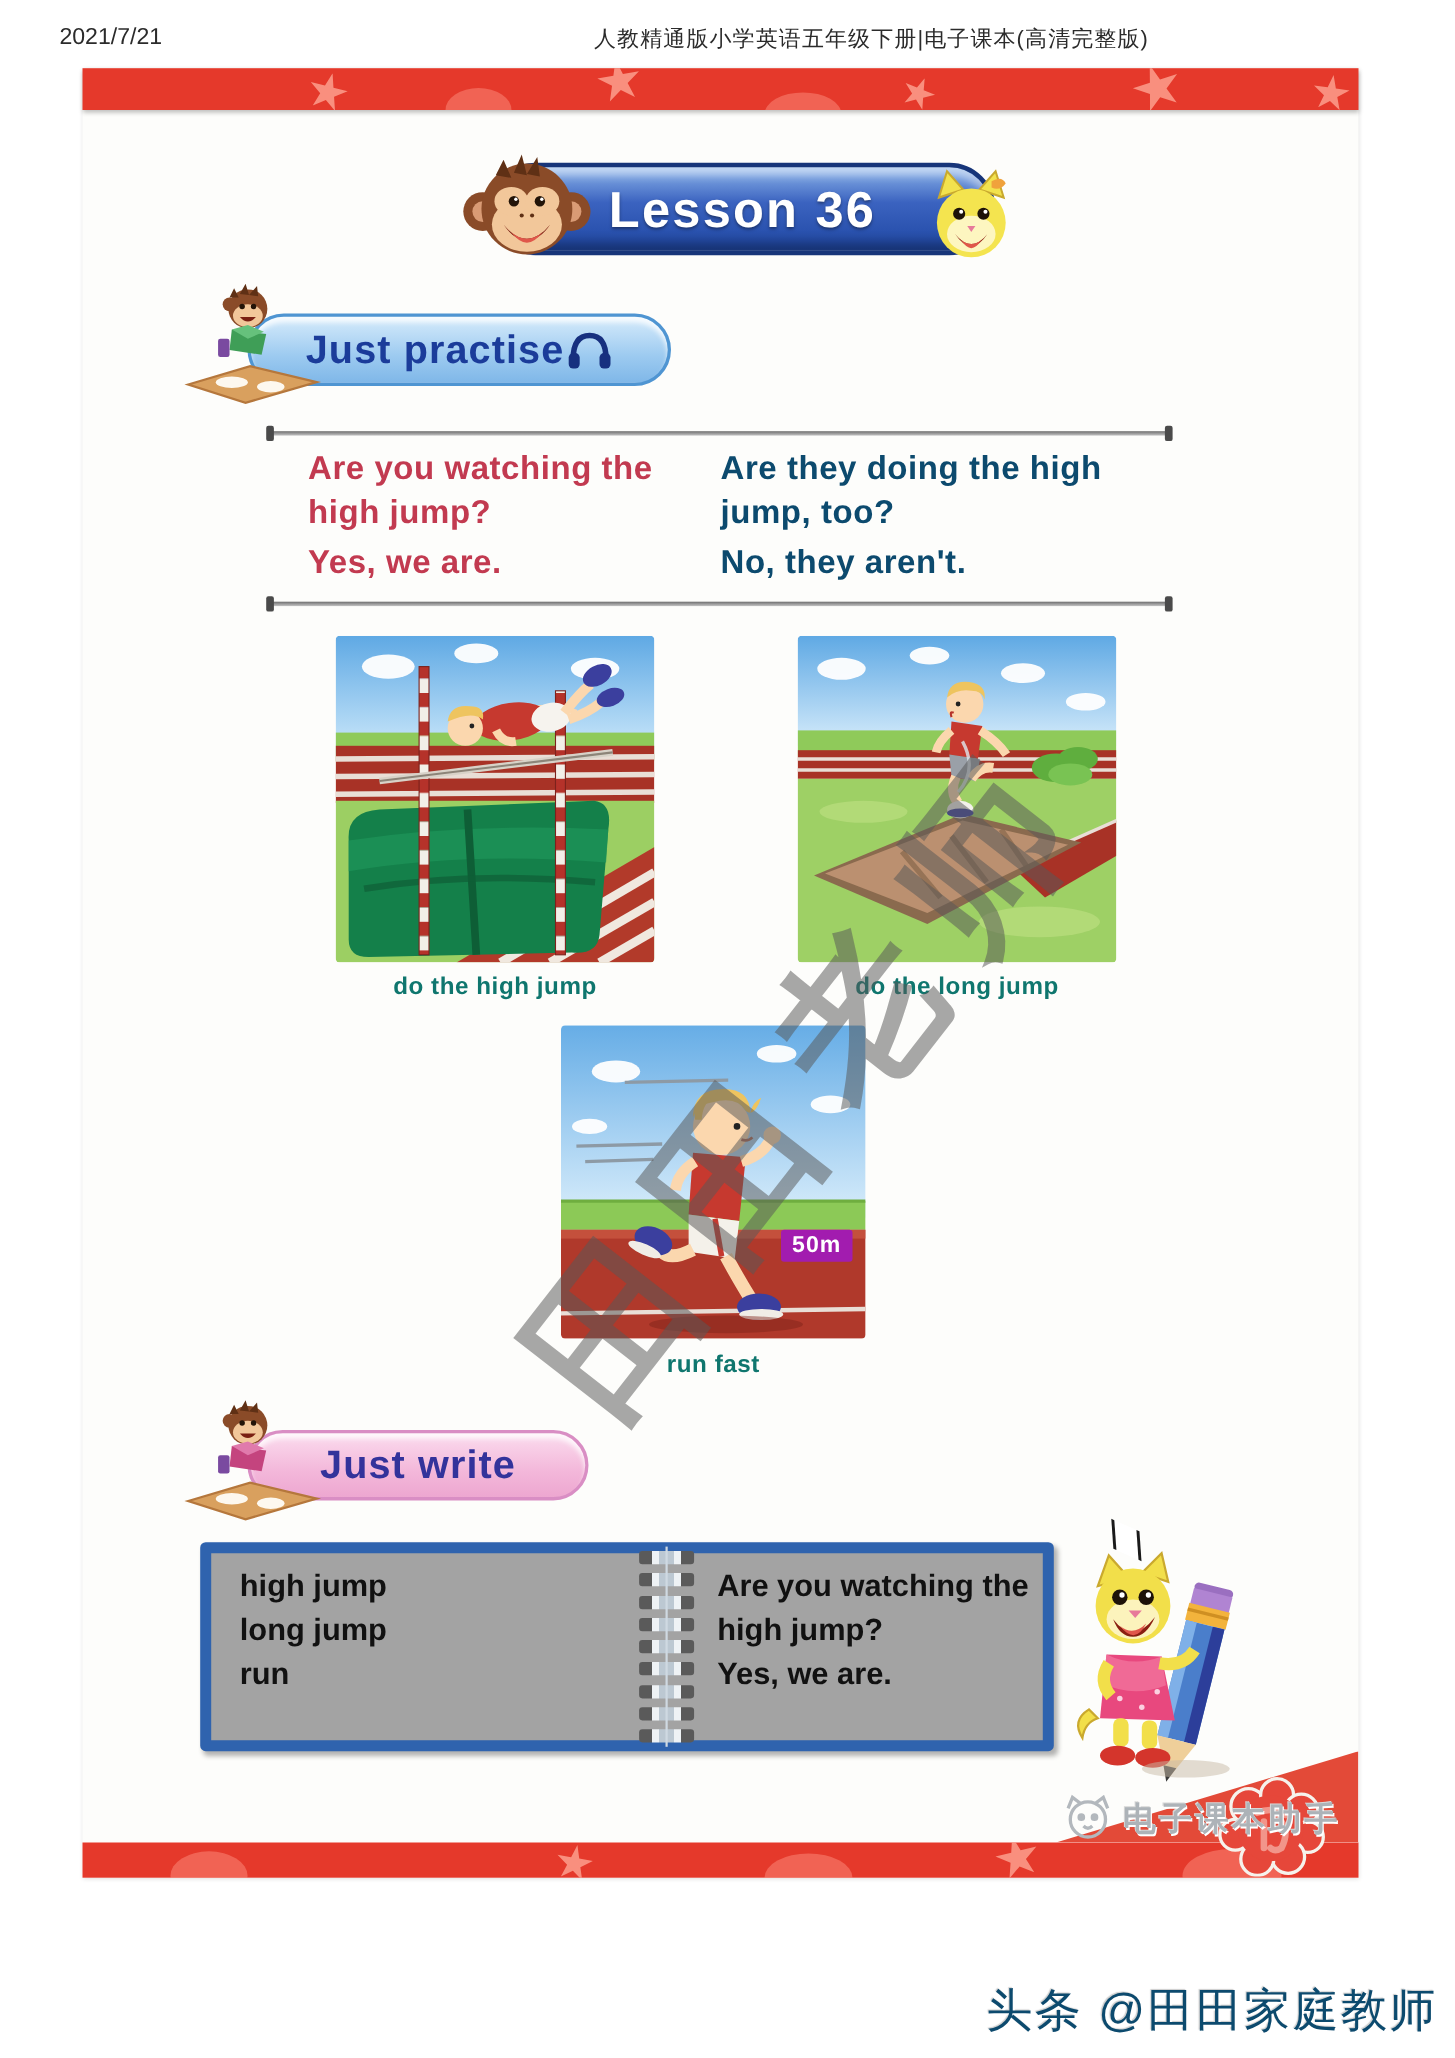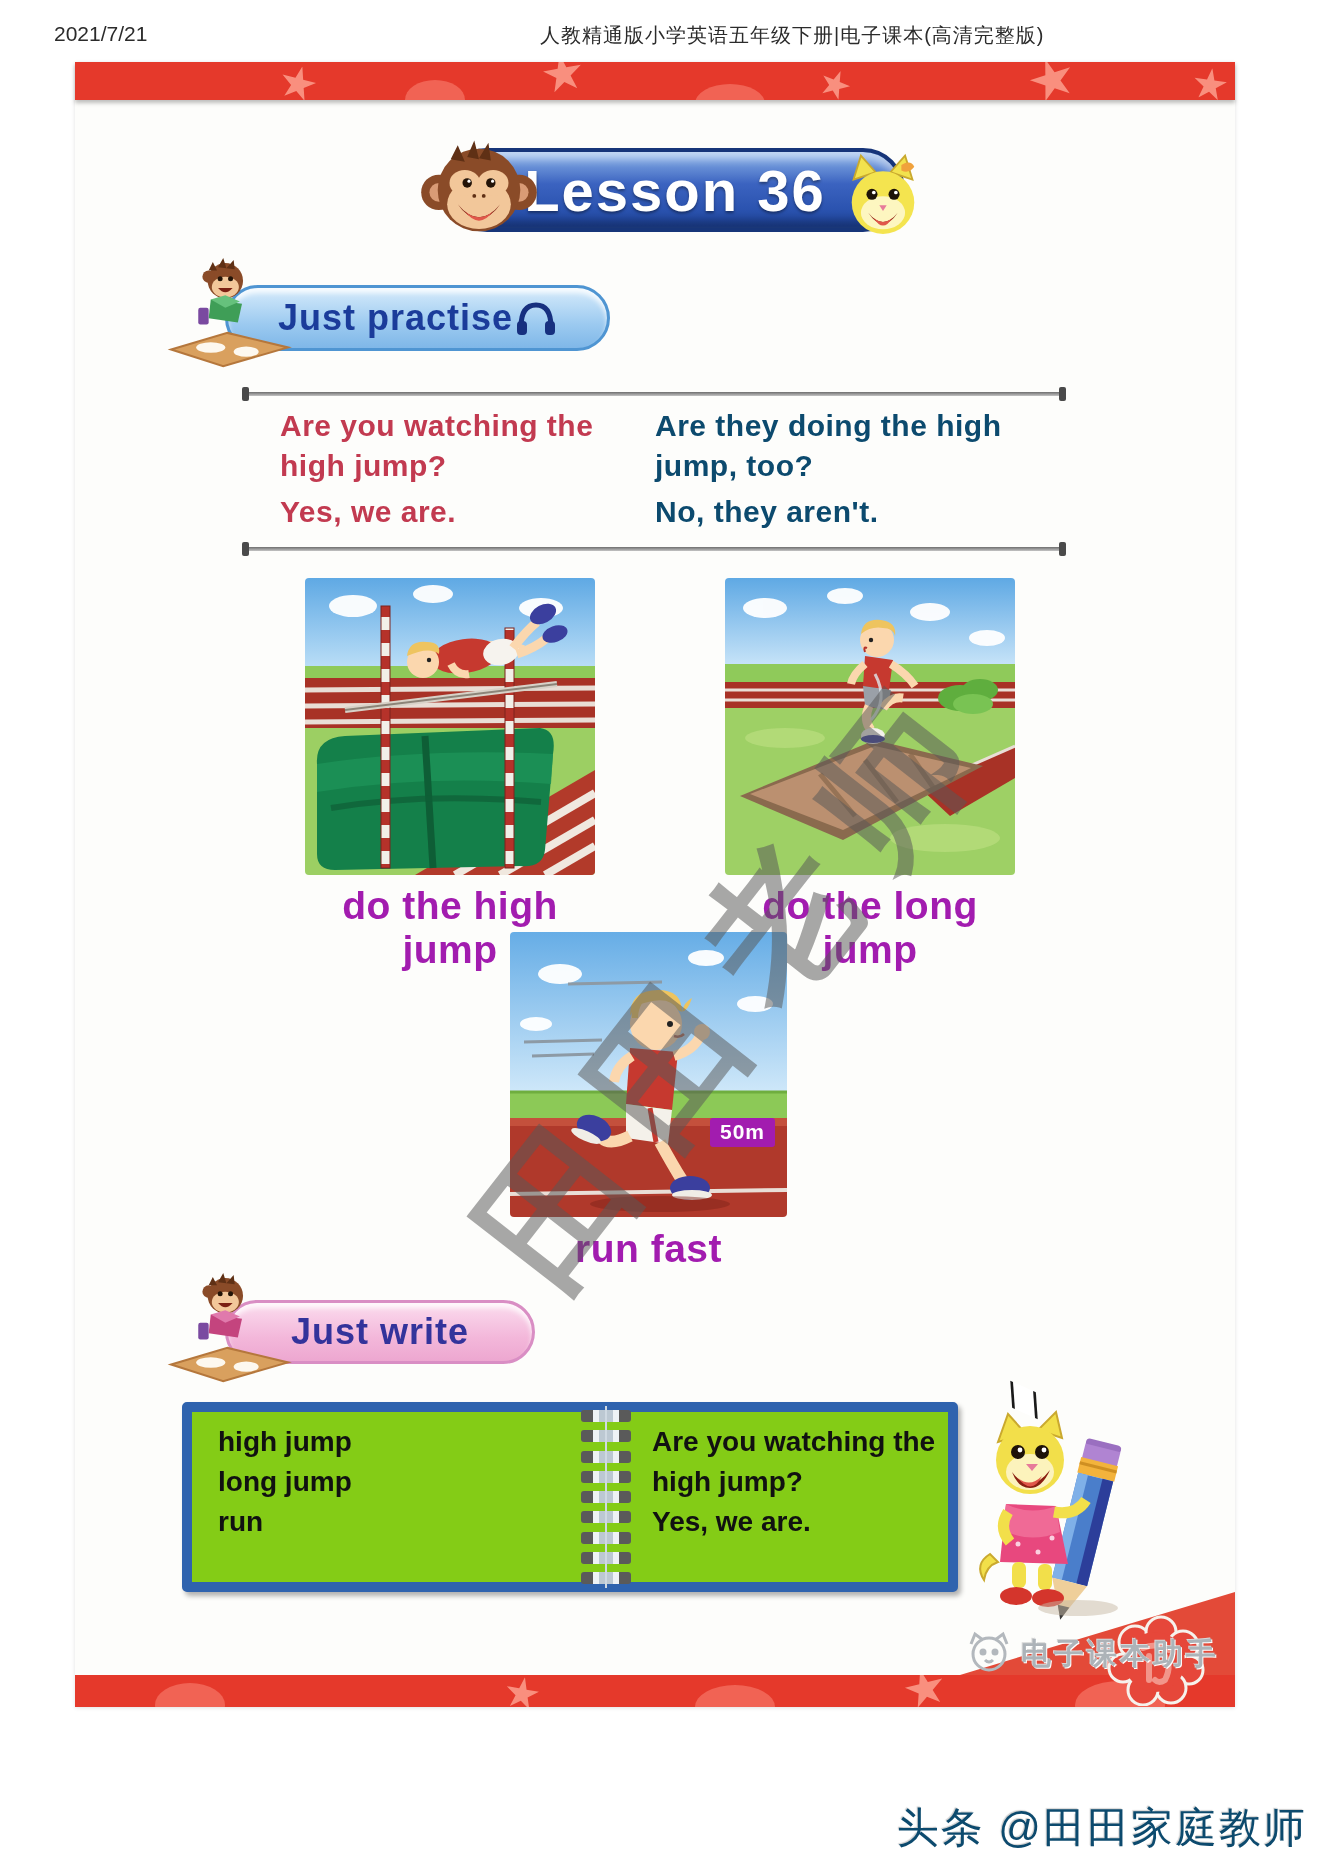--- a/index.html
+++ b/index.html
@@ -23,21 +23,21 @@
   .blob{position:absolute;border-radius:50%;background:rgba(255,150,135,.45);}
   .corner-wedge{left:885px;top:1530px;width:275px;height:83px;background:#e34a38;
     clip-path:polygon(100% 0,100% 100%,0 100%);}
 
   
   .pill-lesson{left:370px;top:86px;width:460px;height:84px;border-radius:46px;
     background:linear-gradient(180deg,#8db5ea 0%,#3b63c0 42%,#1f47a3 100%);
     border:4px solid #173579;box-sizing:border-box;
     box-shadow:inset 0 7px 8px rgba(255,255,255,.5), inset 0 -8px 10px rgba(0,0,0,.3);
     display:flex;align-items:center;justify-content:center;}
-  .pill-lesson span{color:#fff;font-size:58px;font-weight:bold;letter-spacing:2px;
+  .pill-lesson span{color:#fff;font-size:46px;font-weight:bold;letter-spacing:2px;
     text-shadow:0 2px 3px rgba(0,0,0,.4);}
 
   
   .pill-sec{border-radius:34px;box-sizing:border-box;display:flex;align-items:center;justify-content:center;gap:2px;}
   .pill-practise{left:150px;top:223px;width:385px;height:66px;
     background:linear-gradient(180deg,#d6ebfb 0%,#9ccaf0 60%,#7fb7e8 100%);
     border:3px solid #4f95d2;box-shadow:inset 0 5px 5px rgba(255,255,255,.8);}
   .pill-write{left:150px;top:1238px;width:310px;height:64px;
     background:linear-gradient(180deg,#fbdcee 0%,#f3b7da 60%,#eda7d0 100%);
     border:3px solid #d98ec4;box-shadow:inset 0 5px 5px rgba(255,255,255,.8);}
@@ -49,32 +49,32 @@
   .rod::before,.rod::after{content:"";position:absolute;top:-5px;width:7px;height:14px;background:#4a4a4a;border-radius:2px;}
   .rod::before{left:-6px;}
   .rod::after{right:-6px;}
   .dlg{font-size:30px;font-weight:bold;white-space:pre-line;line-height:40px;letter-spacing:.5px;}
   .dlg.red{color:#c23a50;}
   .dlg.blue{color:#0c4a6e;}
 
   
   .card{overflow:hidden;border-radius:4px;}
   .card svg{display:block;}
-  .card-label{font-size:39px;font-weight:bold;color:#a21caf;text-align:center;letter-spacing:.5px;}
+  .card-label{font-size:22px;font-weight:bold;color:#0f766e;text-align:center;letter-spacing:.5px;}
   .badge50{position:absolute;right:12px;top:186px;background:#a21caf;color:#fff;
     font-size:21px;font-weight:bold;padding:2px 10px 3px;border-radius:3px;letter-spacing:1px;}
 
   
   .bubble{left:755px;top:1275px;width:265px;height:56px;background:#fff;border:3px solid #1a1a1a;
     border-radius:16px;display:flex;align-items:center;justify-content:center;box-sizing:border-box;}
   .bubble span{font-size:27px;color:#111;}
   .bubble-tail{left:935px;top:1326px;width:22px;height:24px;background:#fff;
     border-left:3px solid #1a1a1a;border-right:3px solid #1a1a1a;
     transform:rotate(24deg) skewX(28deg);}
-  .notebook{left:107px;top:1340px;width:776px;height:190px;background:#84cc16;
+  .notebook{left:107px;top:1340px;width:776px;height:190px;background:#a3a3a3;
     border:10px solid #2f63ae;border-radius:5px;box-sizing:border-box;
     box-shadow:3px 4px 5px rgba(0,0,0,.3);}
   .nb-text{font-size:28px;font-weight:bold;color:#111;white-space:pre-line;line-height:40px;}
   .spiral{left:389px;top:-6px;width:50px;height:182px;display:flex;flex-direction:column;justify-content:space-between;padding:4px 0;box-sizing:border-box;}
   .coil{height:12px;width:50px;border-radius:3px;
     background:linear-gradient(90deg,#5a5a5a 0 12px,#eef2f5 12px 18px,#bcc8d2 18px 32px,#eef2f5 32px 38px,#5a5a5a 38px 50px);}
   .spiral::before{content:"";position:absolute;left:24px;top:0;width:2px;height:182px;background:#cfd9e2;}
 
   
   .wm-diag{left:440px;top:1105px;font-size:150px;font-weight:bold;letter-spacing:30px;

